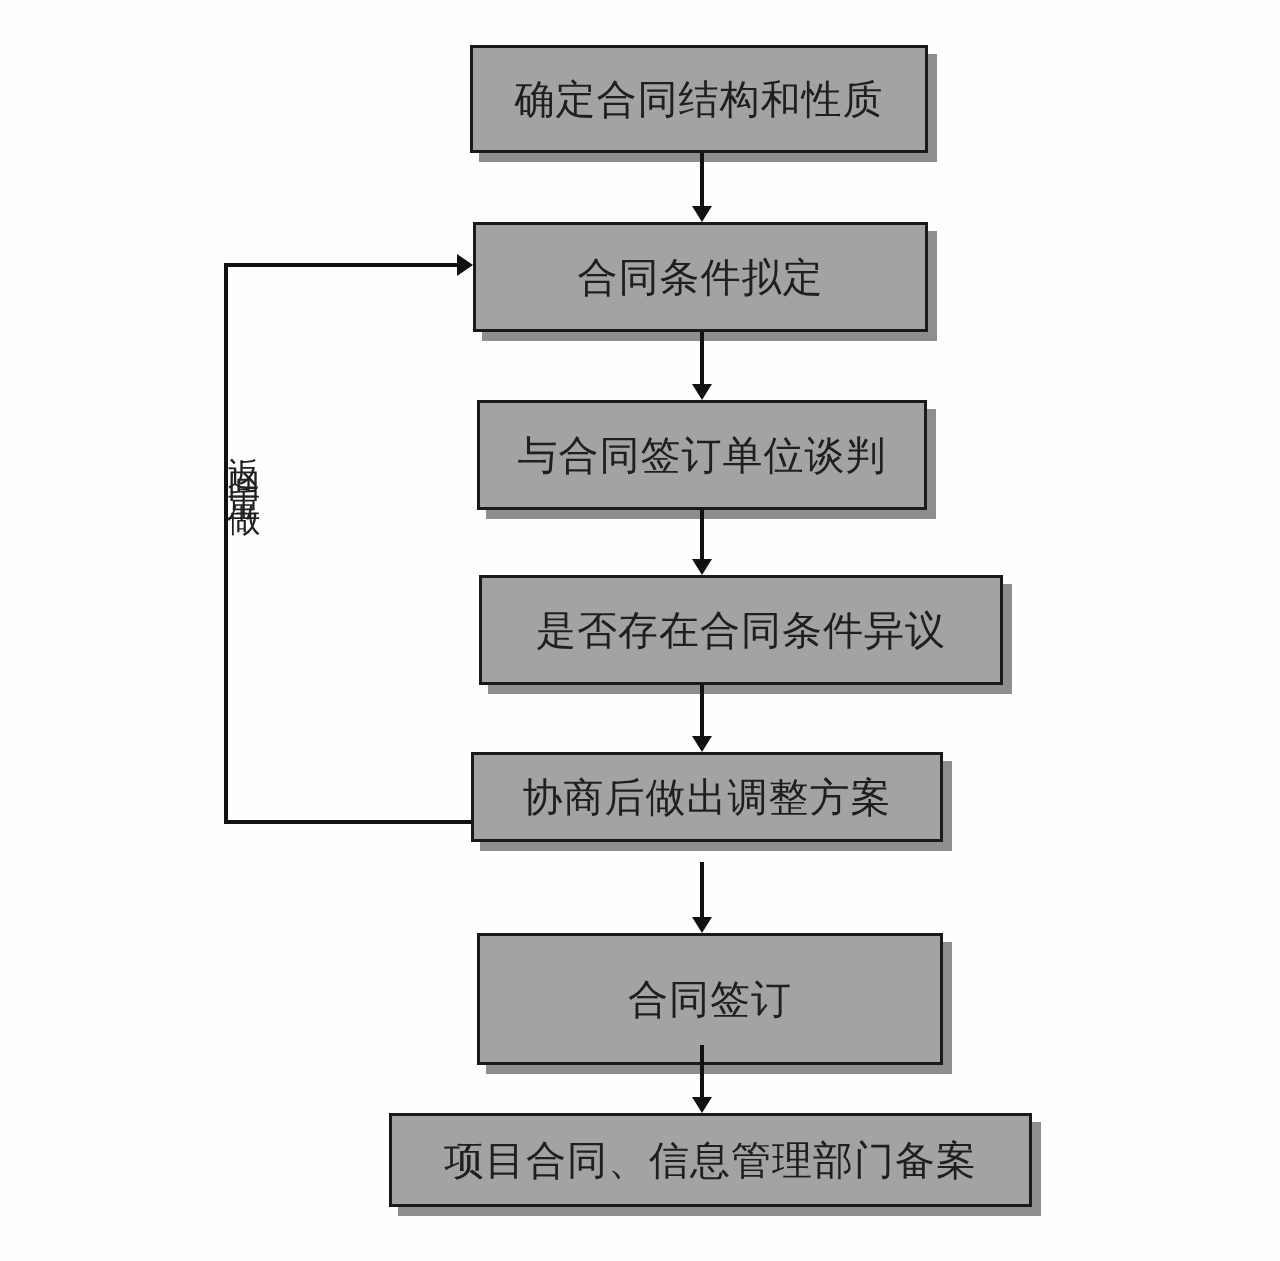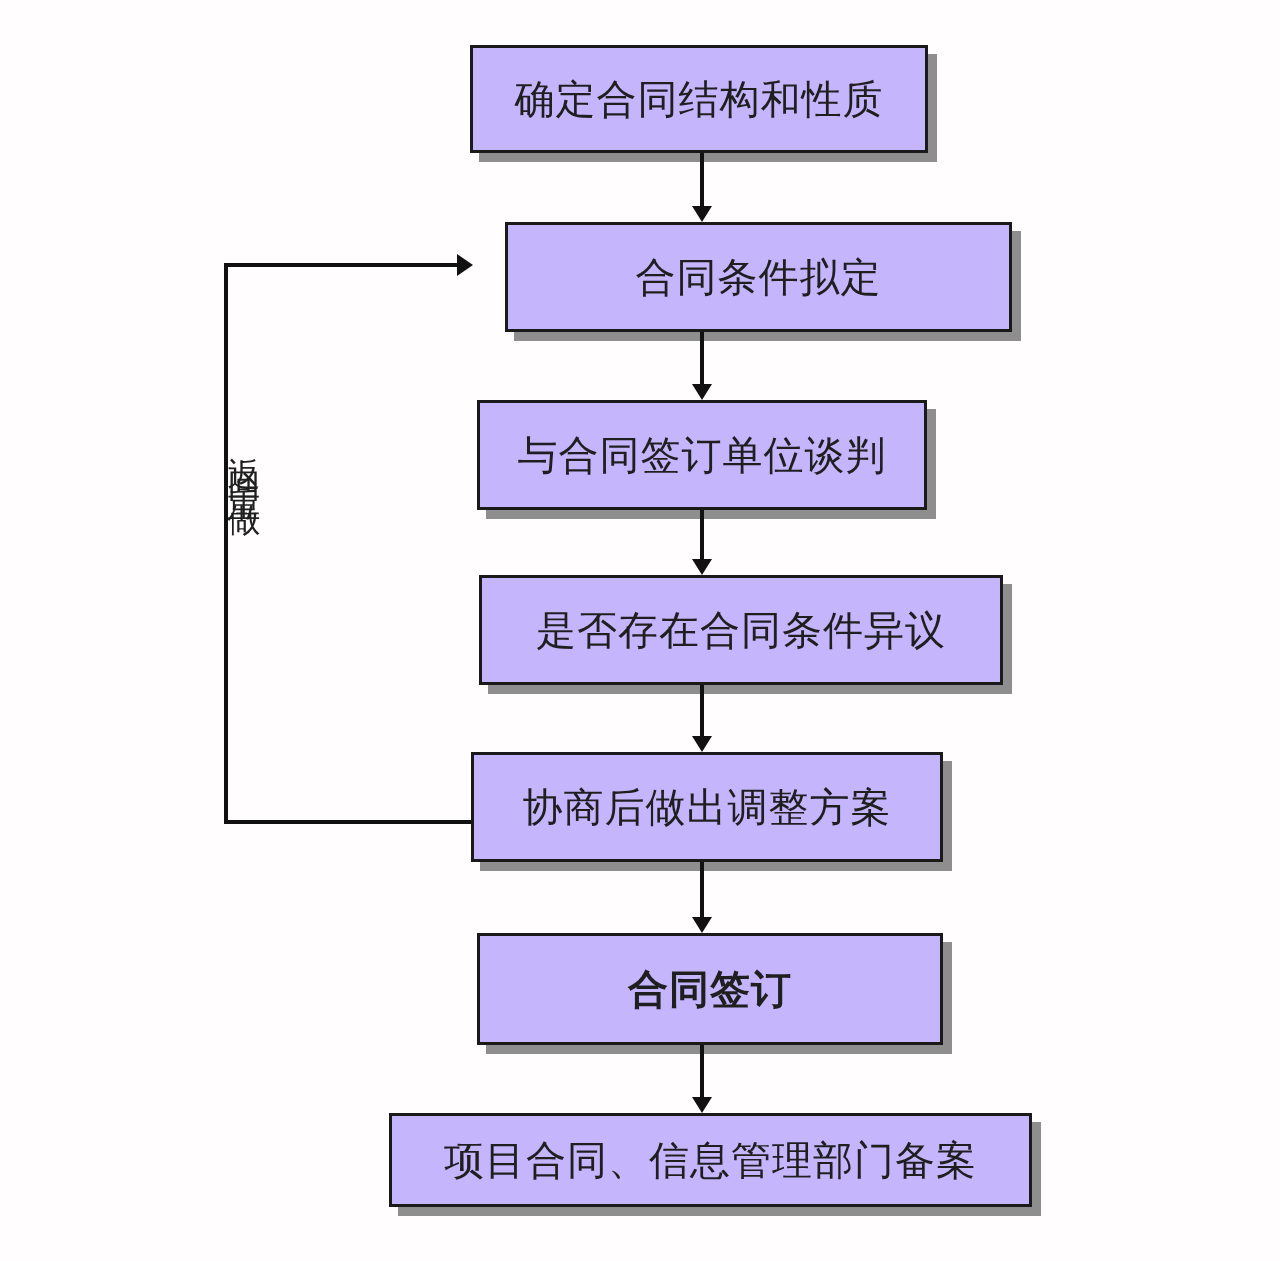--- a/index.html
+++ b/index.html
@@ -14,37 +14,37 @@
     overflow: hidden;
   }
   .canvas {
     position: relative;
     width: 1280px;
     height: 1261px;
   }
   .node {
     position: absolute;
     box-sizing: border-box;
-    background: #c4b5fd;
+    background: #a3a3a3;
     border: 3px solid #1a1a1a;
     box-shadow: 9px 9px 0 #8e8e8e;
     display: flex;
     align-items: center;
     justify-content: center;
     font-size: 40px;
     letter-spacing: 1px;
     color: #1f1f1f;
     white-space: nowrap;
   }
   #n1 { left: 470px; top: 45px;   width: 458px; height: 108px; }
-  #n2 { left: 473px; top: 222px;  width: 507px; height: 110px; margin-left: 32px; }
+  #n2 { left: 473px; top: 222px;  width: 455px; height: 110px; }
   #n3 { left: 477px; top: 400px;  width: 450px; height: 110px; justify-content: center; }
   #n4 { left: 479px; top: 575px;  width: 524px; height: 110px; }
-  #n5 { left: 471px; top: 752px;  width: 472px; height: 110px; }
-  #n6 { left: 477px; top: 933px;  width: 466px; height: 112px; font-weight: bold; }
+  #n5 { left: 471px; top: 752px;  width: 472px; height: 90px; }
+  #n6 { left: 477px; top: 933px;  width: 466px; height: 132px; }
   #n7 { left: 389px; top: 1113px; width: 643px; height: 94px; }
 
   .vline, .hline {
     position: absolute;
     background: #111111;
   }
   .vline { width: 4px; }
   .hline { height: 4px; }
 
   .arrow-head-down {

